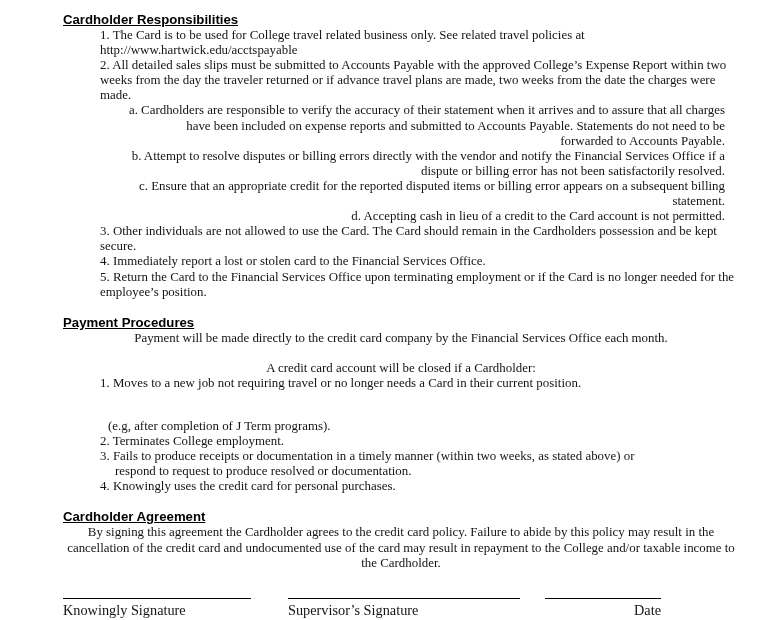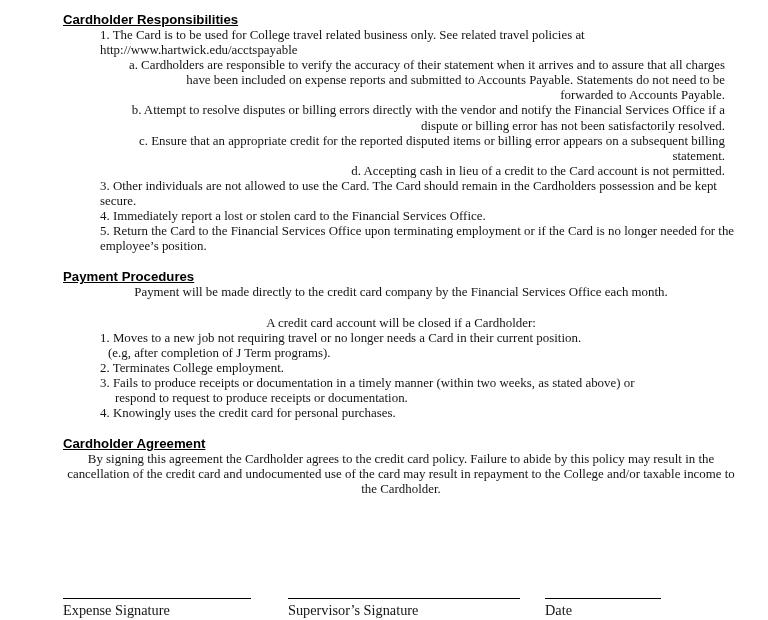--- a/index.html
+++ b/index.html
@@ -29,89 +29,90 @@
     font-weight: bold;
     font-size: 13.2px;
     line-height: 16px;
     margin: 0;
     color: #000;
     text-decoration: underline;
   }
   p { margin: 0; }
   .item  { padding-left: 37px; }
   .sub   { padding-left: 77px; text-indent: -12px; padding-right: 14px; text-align: right; }
-  .cont1 { padding-left: 45px; }
+  .cont1 { padding-left: 45px; margin-top: 28px; }
   .cont3 { padding-left: 52px; }
   .body-par { padding-left: 0; text-align: center; }
   .sig-row {
     position: absolute;
     left: 63px;
     top: 597px;
     width: 676px;
     display: flex;
     font-family: "Liberation Serif", serif;
     color: #141414;
   }
   .sig-col-1 { width: 188px; margin-right: 37px; }
   .sig-col-2 { width: 232px; margin-right: 25px; }
-  .sig-col-3 { width: 116px; }
+  .sig-col-3 { width: 116px; text-align: right; }
   .sig-line {
     border-bottom: 1.2px solid #000;
     height: 1px;
     width: 100%;
   }
   .sig-label {
     margin-top: 3px;
     font-size: 14.3px;
     line-height: 17px;
   }
 </style>
 </head>
 <body>
 
 <div class="page">
 
   <div class="section">
     <p class="heading">Cardholder Responsibilities</p>
     <p class="item">1. The Card is to be used for College travel related business only.  See related travel policies at http://www.hartwick.edu/acctspayable</p>
+    <p class="item">2. All detailed sales slips must be submitted to Accounts Payable with the approved College’s Expense Report within two weeks from the day the traveler returned or if advance travel plans are made, two weeks from the date the charges were made.</p>
     <p class="sub">a. Cardholders are responsible to verify the accuracy of their statement when it arrives and to assure that all charges have been included on expense reports and submitted to Accounts Payable.  Statements do not need to be forwarded to Accounts Payable.</p>
     <p class="sub">b. Attempt to resolve disputes or billing errors directly with the vendor and notify the Financial Services Office if a dispute or billing error has not been satisfactorily resolved.</p>
     <p class="sub">c. Ensure that an appropriate credit for the reported disputed items or billing error appears on a subsequent billing statement.</p>
     <p class="sub">d. Accepting cash in lieu of a credit to the Card account is not permitted.</p>
     <p class="item">3. Other individuals are not allowed to use the Card.  The Card should remain in the Cardholders possession and be kept secure.</p>
     <p class="item">4. Immediately report a lost or stolen card to the Financial Services Office.</p>
     <p class="item">5. Return the Card to the Financial Services Office upon terminating employment or if the Card is no longer needed for the employee’s position.</p>
   </div>
 
   <div class="section">
     <p class="heading">Payment Procedures</p>
     <p class="body-par">Payment will be made directly to the credit card company by the Financial Services Office each month.</p>
   </div>
 
   <div class="section">
     <p class="body-par">A credit card account will be closed if a Cardholder:</p>
     <p class="item">1. Moves to a new job not requiring travel or no longer needs a Card in their current position.</p>
     <p class="cont1">(e.g, after completion of J Term programs).</p>
     <p class="item">2. Terminates College employment.</p>
     <p class="item">3. Fails to produce receipts or documentation in a timely manner (within two weeks, as stated above) or</p>
-    <p class="cont3">respond to request to produce receipts or documentation.</p>
+    <p class="cont3">respond to request to produce resolved or documentation.</p>
     <p class="item">4. Knowingly uses the credit card for personal purchases.</p>
   </div>
 
   <div class="section">
     <p class="heading">Cardholder Agreement</p>
     <p class="body-par">By signing this agreement the Cardholder agrees to the credit card policy.  Failure to abide by this policy may result in the cancellation of the credit card and undocumented use of the card may result in repayment to the College and/or taxable income to the Cardholder.</p>
   </div>
 
 </div>
 
 <div class="sig-row">
   <div class="sig-col-1">
     <div class="sig-line"></div>
-    <div class="sig-label">Expense Signature</div>
+    <div class="sig-label">Knowingly Signature</div>
   </div>
   <div class="sig-col-2">
     <div class="sig-line"></div>
     <div class="sig-label">Supervisor’s Signature</div>
   </div>
   <div class="sig-col-3">
     <div class="sig-line"></div>
     <div class="sig-label">Date</div>
   </div>
 </div>

